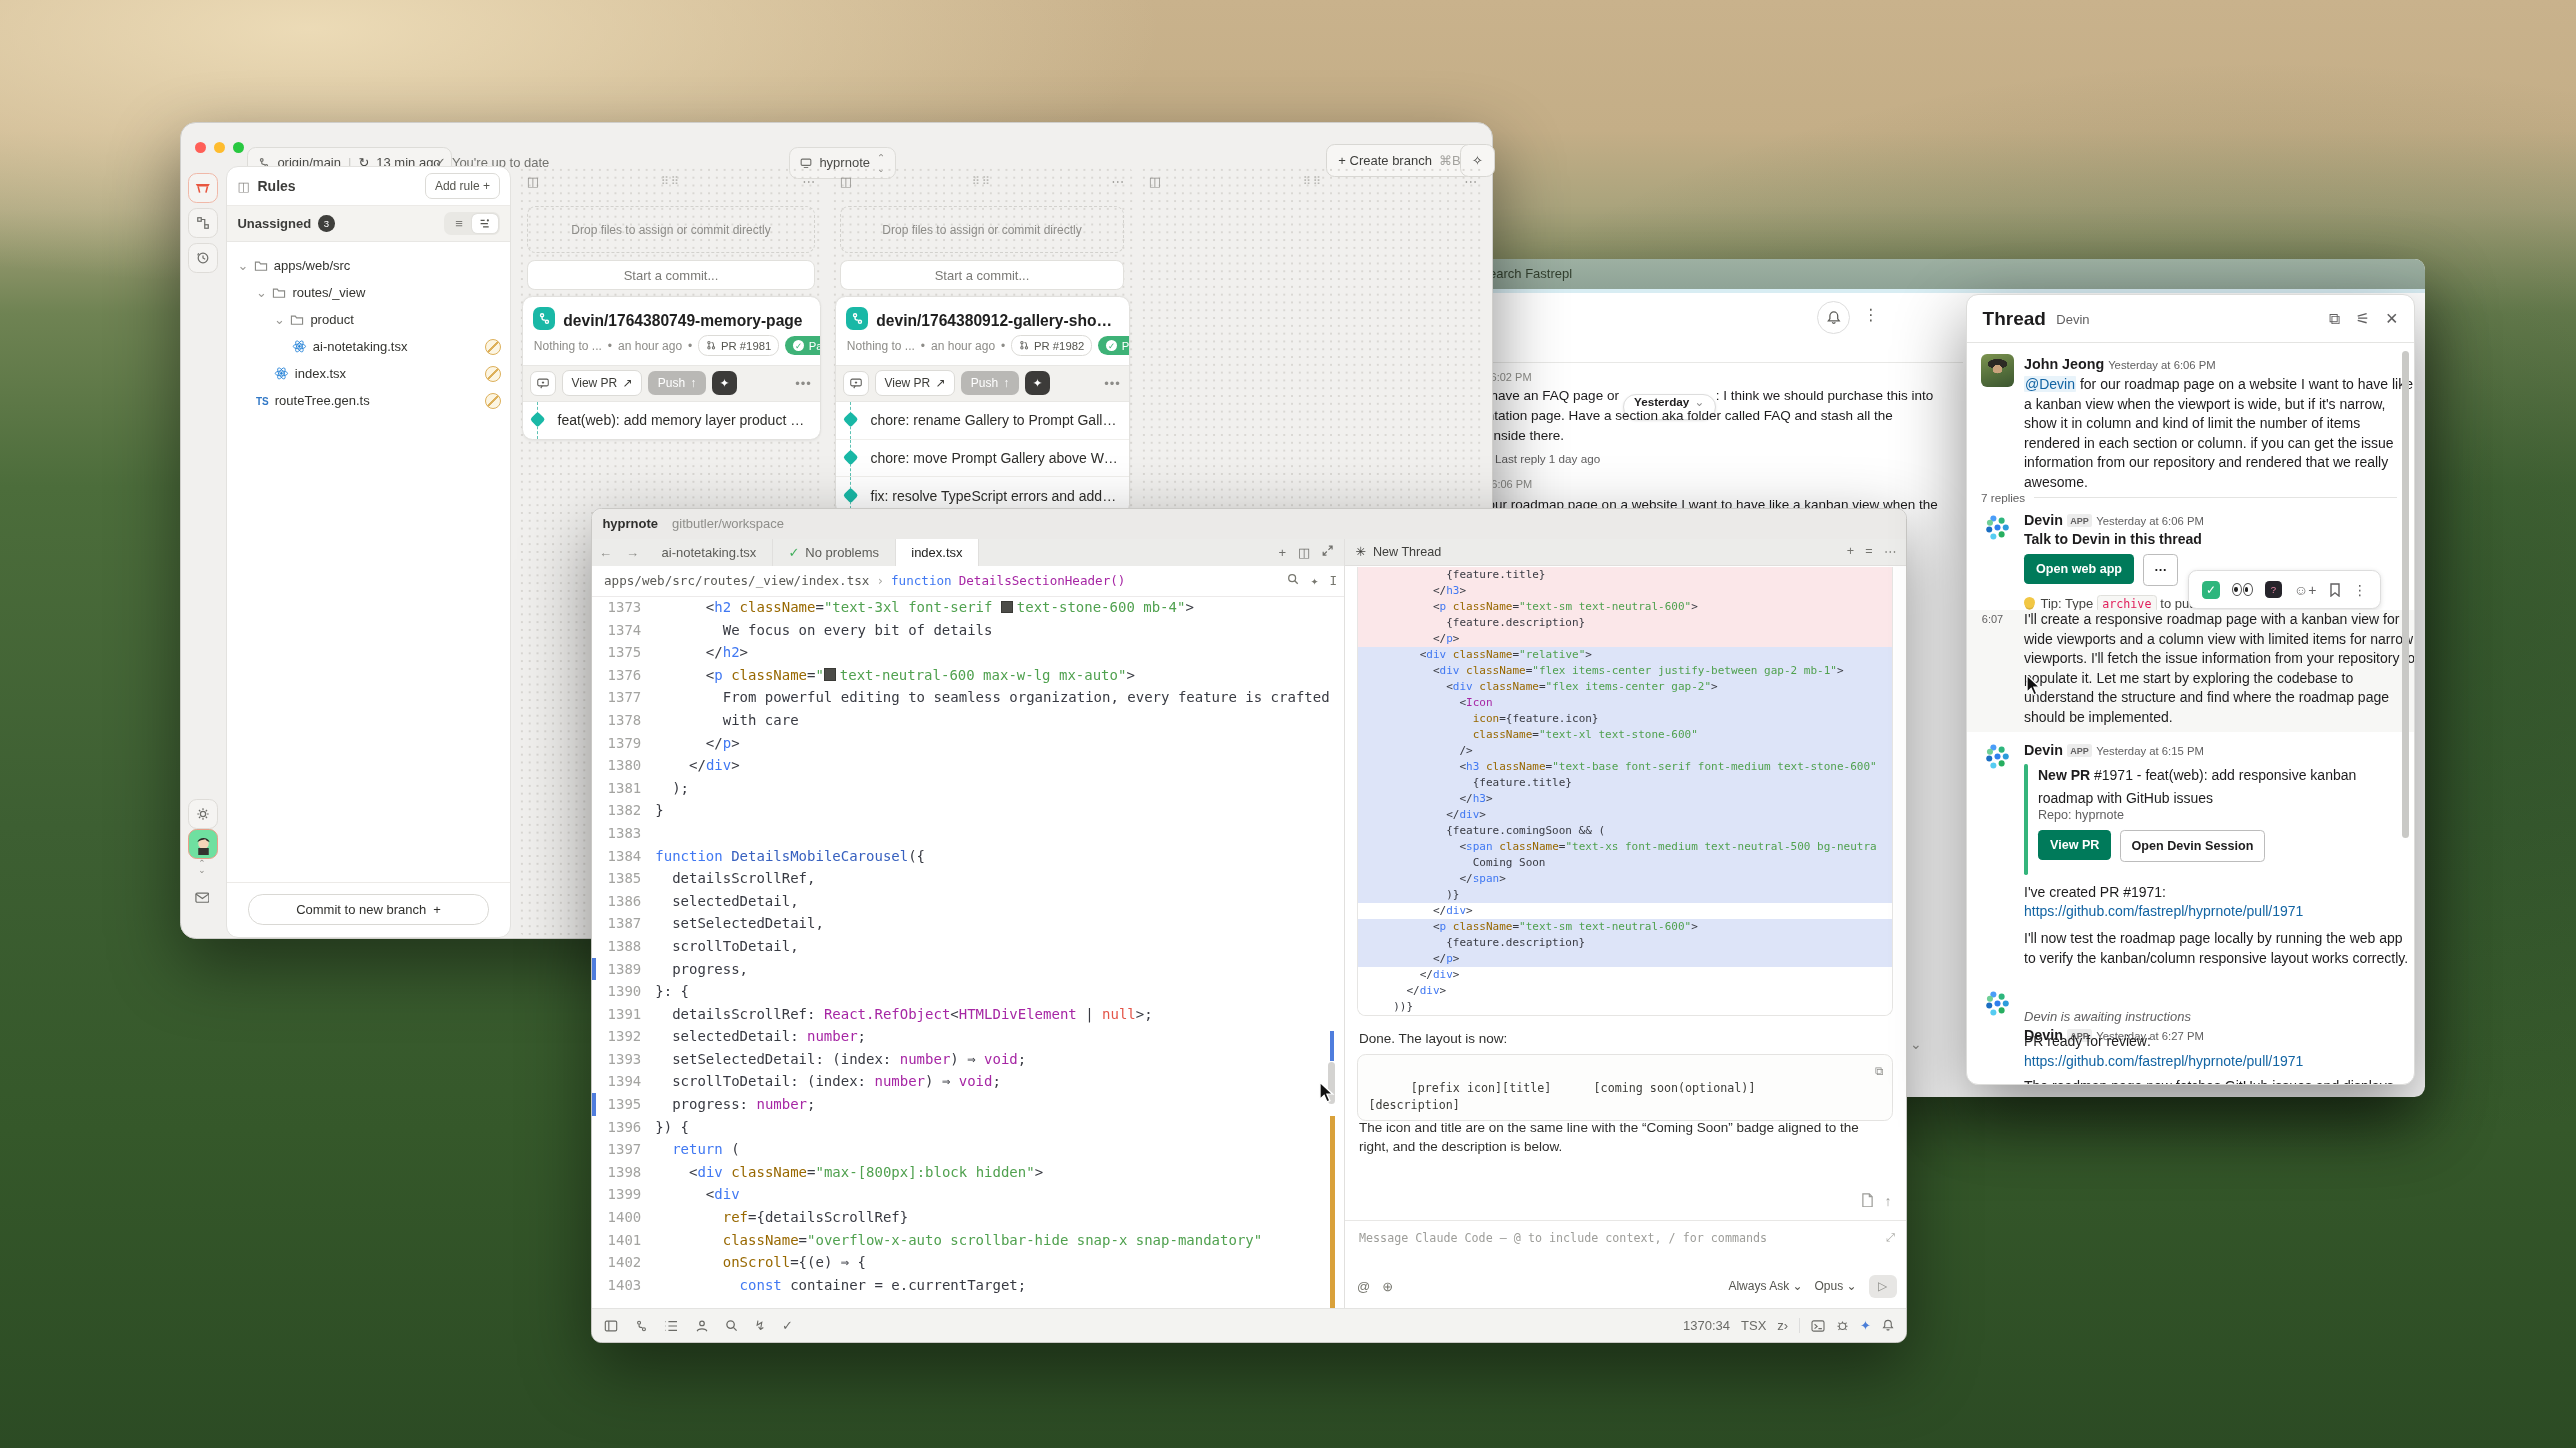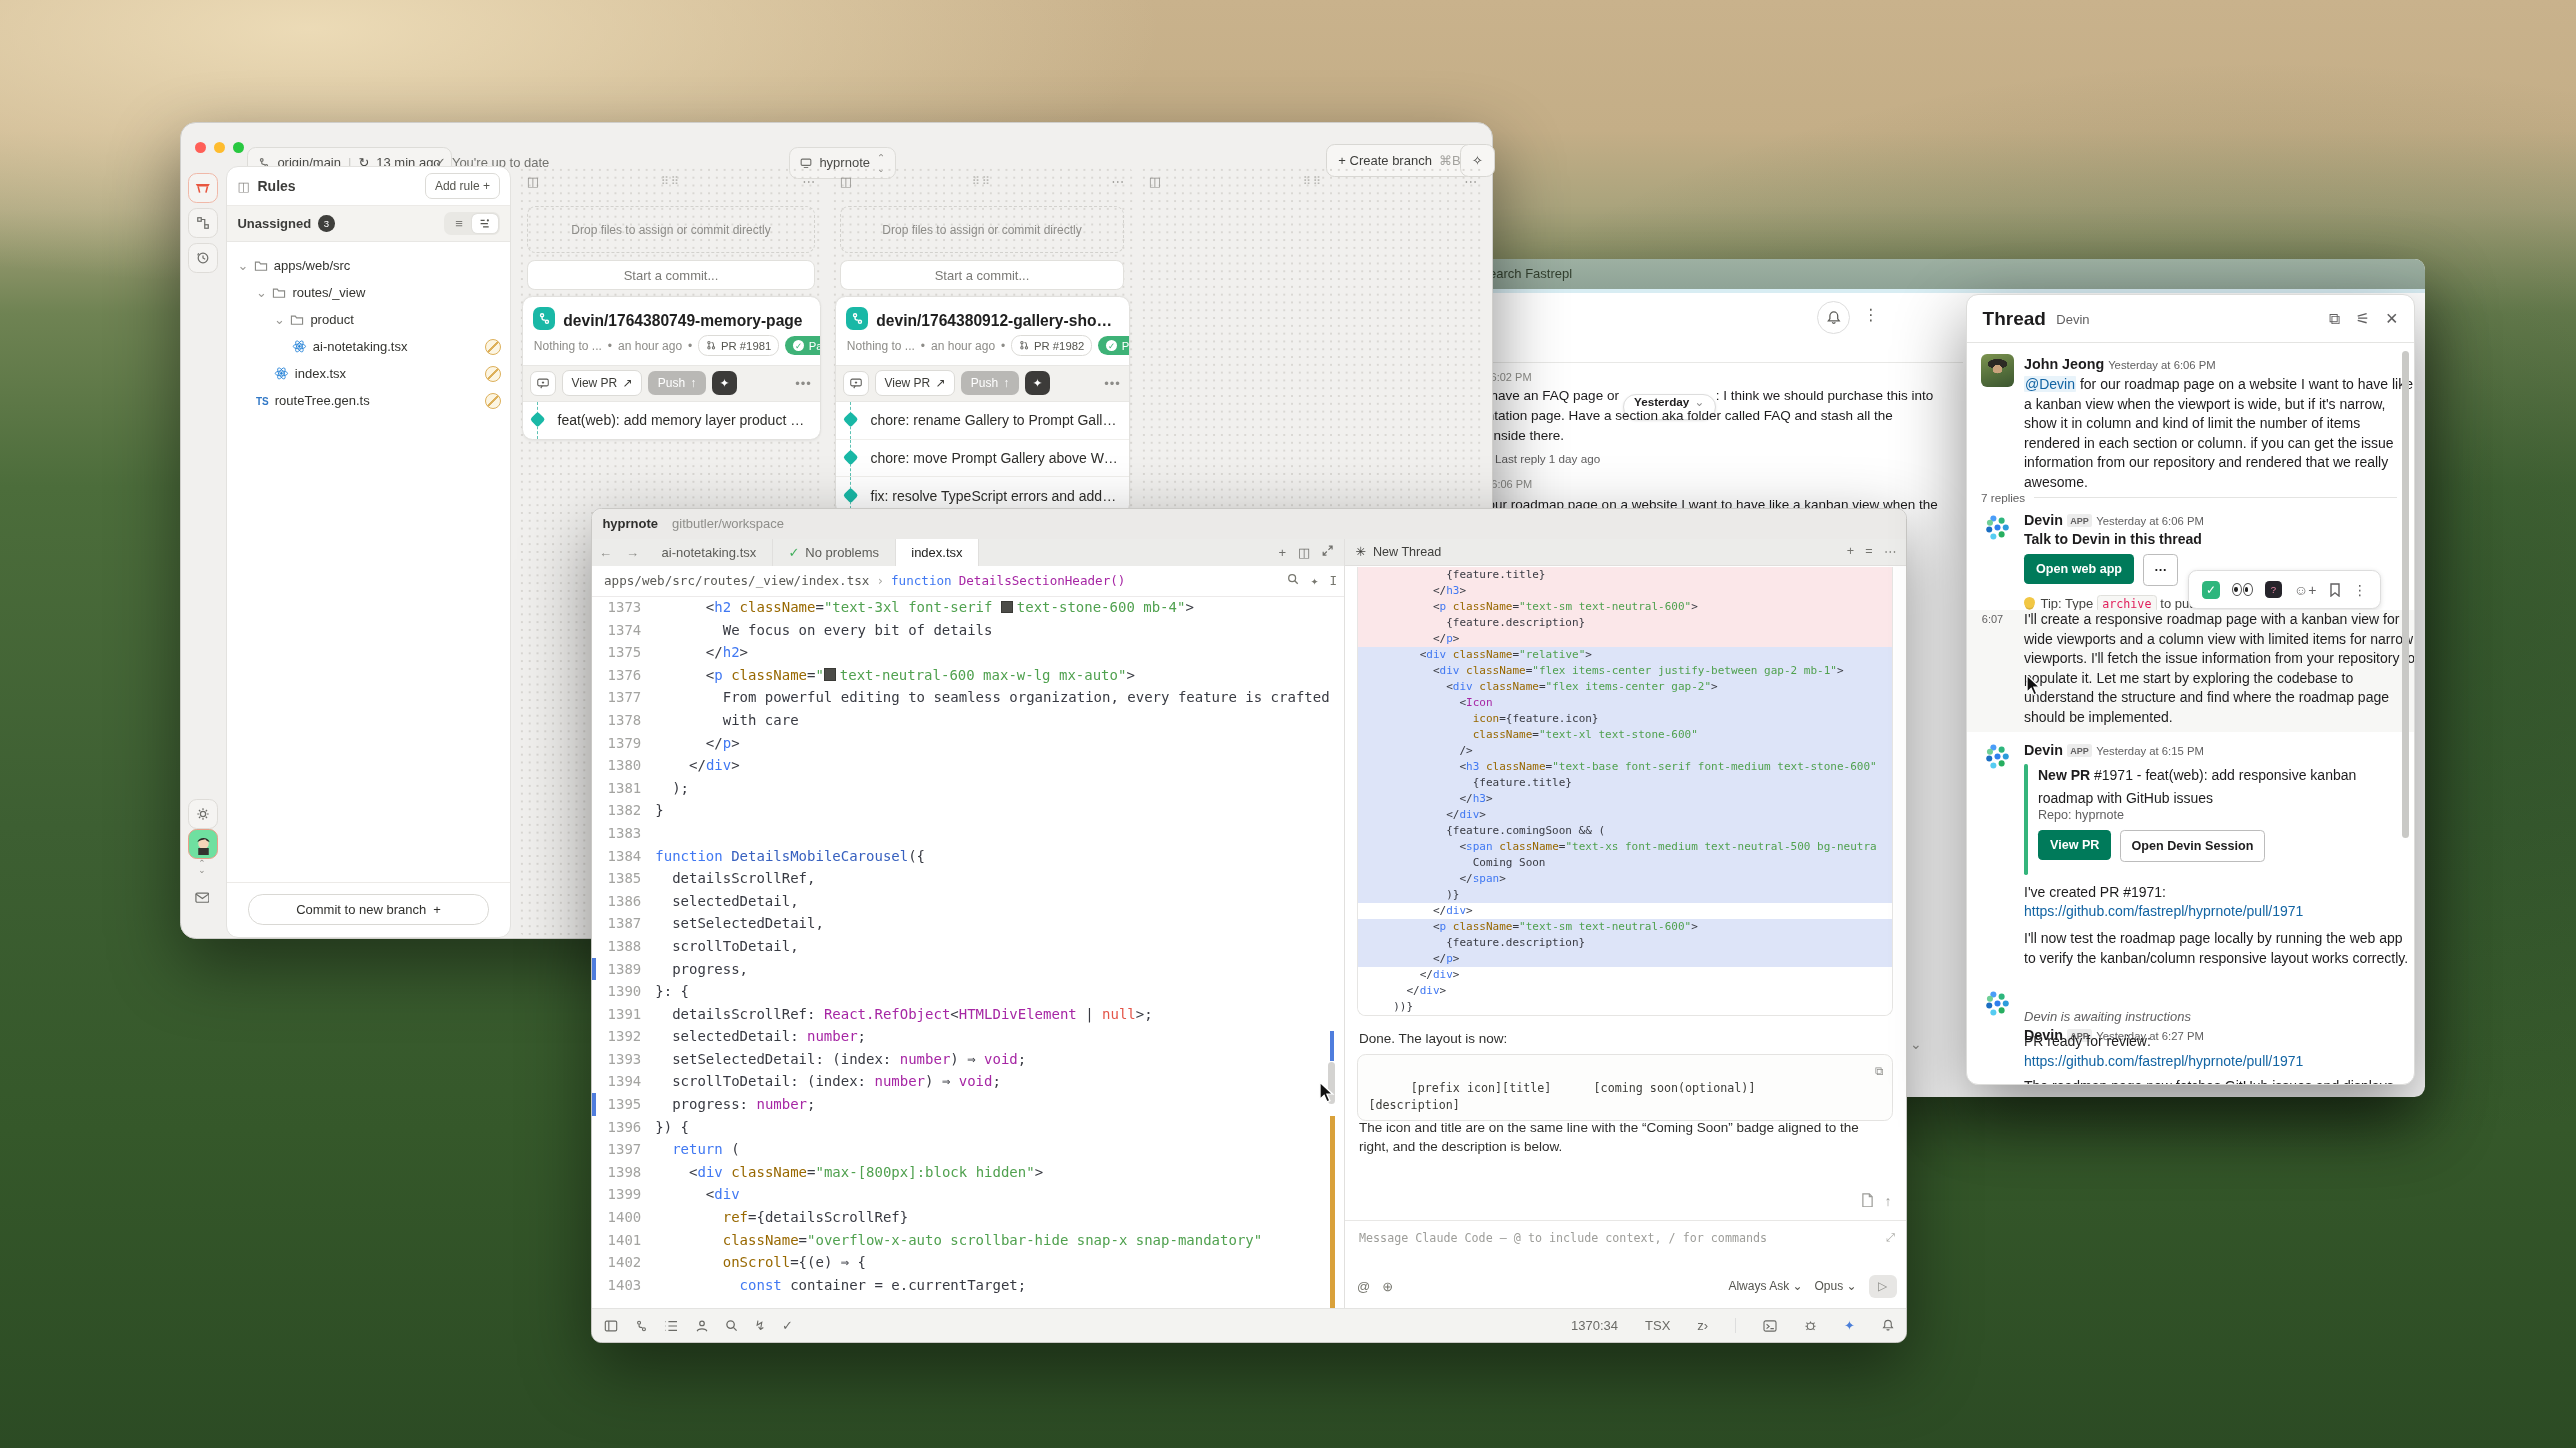--- a/index.html
+++ b/index.html
@@ -86,21 +86,21 @@
   .cl .cd{white-space:pre;color:#383a42}
   .t-pun{color:#383a42}.t-tag{color:#4078f2}.t-kw{color:#4078f2}.t-fn{color:#3760bf}
   .t-attr{color:#986801}.t-str{color:#50a14f}.t-type{color:#a626a4}.t-red{color:#e45649}.t-txt{color:#383a42}
   .sw{display:inline-block;width:10.4px;height:10.4px;background:#4c4c48;border:0.9px solid #3a3a36;vertical-align:-0.9px;margin-right:3.5px}
   #ed-scroll{position:absolute;left:734px;top:87px;width:12px;height:713px}
   #ed-scroll .bmark{position:absolute;left:3.5px;width:4.3px;top:435px;height:29.5px;background:#4f7ddd}
   #ed-scroll .thumb{position:absolute;left:1.7px;width:7.8px;top:466px;height:42px;background:#d4d3d1;border-radius:3.5px}
   #ed-scroll .amark{position:absolute;left:4.3px;width:4.3px;top:520px;height:250px;background:#d9a13b}
   #ed-status{position:absolute;left:0;right:0;bottom:0;height:33px;background:#f3f3f1;border-top:0.9px solid #e3e3e1;display:flex;align-items:center;padding:0 12px;color:#6b6b67;font-size:13px}
   #st-left{display:flex;gap:16.5px;align-items:center}
-  #st-right{margin-left:auto;display:flex;gap:27px;align-items:center}
+  #st-right{margin-left:auto;display:flex;gap:11px;align-items:center}
   #st-right .sep{width:0.9px;height:15.6px;background:#ddd}
   
   #chat{position:absolute;left:752px;top:29.5px;width:562px;height:770px;background:#fff;border-left:0.9px solid #e1e0de}
   #chat-head{height:26px;background:#ececea;border-bottom:0.9px solid #e0dfdd;display:flex;align-items:center;gap:7px;padding:0 10.4px;font-size:12.6px;color:#3f3f3c}
   #chat-head .r{margin-left:auto;display:flex;gap:11.3px;color:#74746f}
   #diff-card{position:absolute;left:12px;right:14px;top:28px;border:0.9px solid #e6e5e3;border-radius:0 0 8.7px 8.7px;border-top:none;overflow:hidden;font-family:"DejaVu Sans Mono",monospace;font-size:11px}
   .dr{height:16px;line-height:16px;white-space:pre;padding-left:8.7px}
   .dr.rem{background:#fbe7e9}.dr.add{background:#dde4f8}.dr.ctx{background:#fff}
   #done-line{position:absolute;left:14px;top:492px;font-size:13.5px;color:#2f2f2d}
   #layout-box{position:absolute;left:12px;right:14px;top:515px;height:50px;border:0.9px solid #e4e3e1;border-radius:8.7px;background:#fdfdfc;font-family:"DejaVu Sans Mono",monospace;font-size:11.7px;color:#3c3c38;padding:7.8px 10.4px;white-space:pre;line-height:17.4px}

